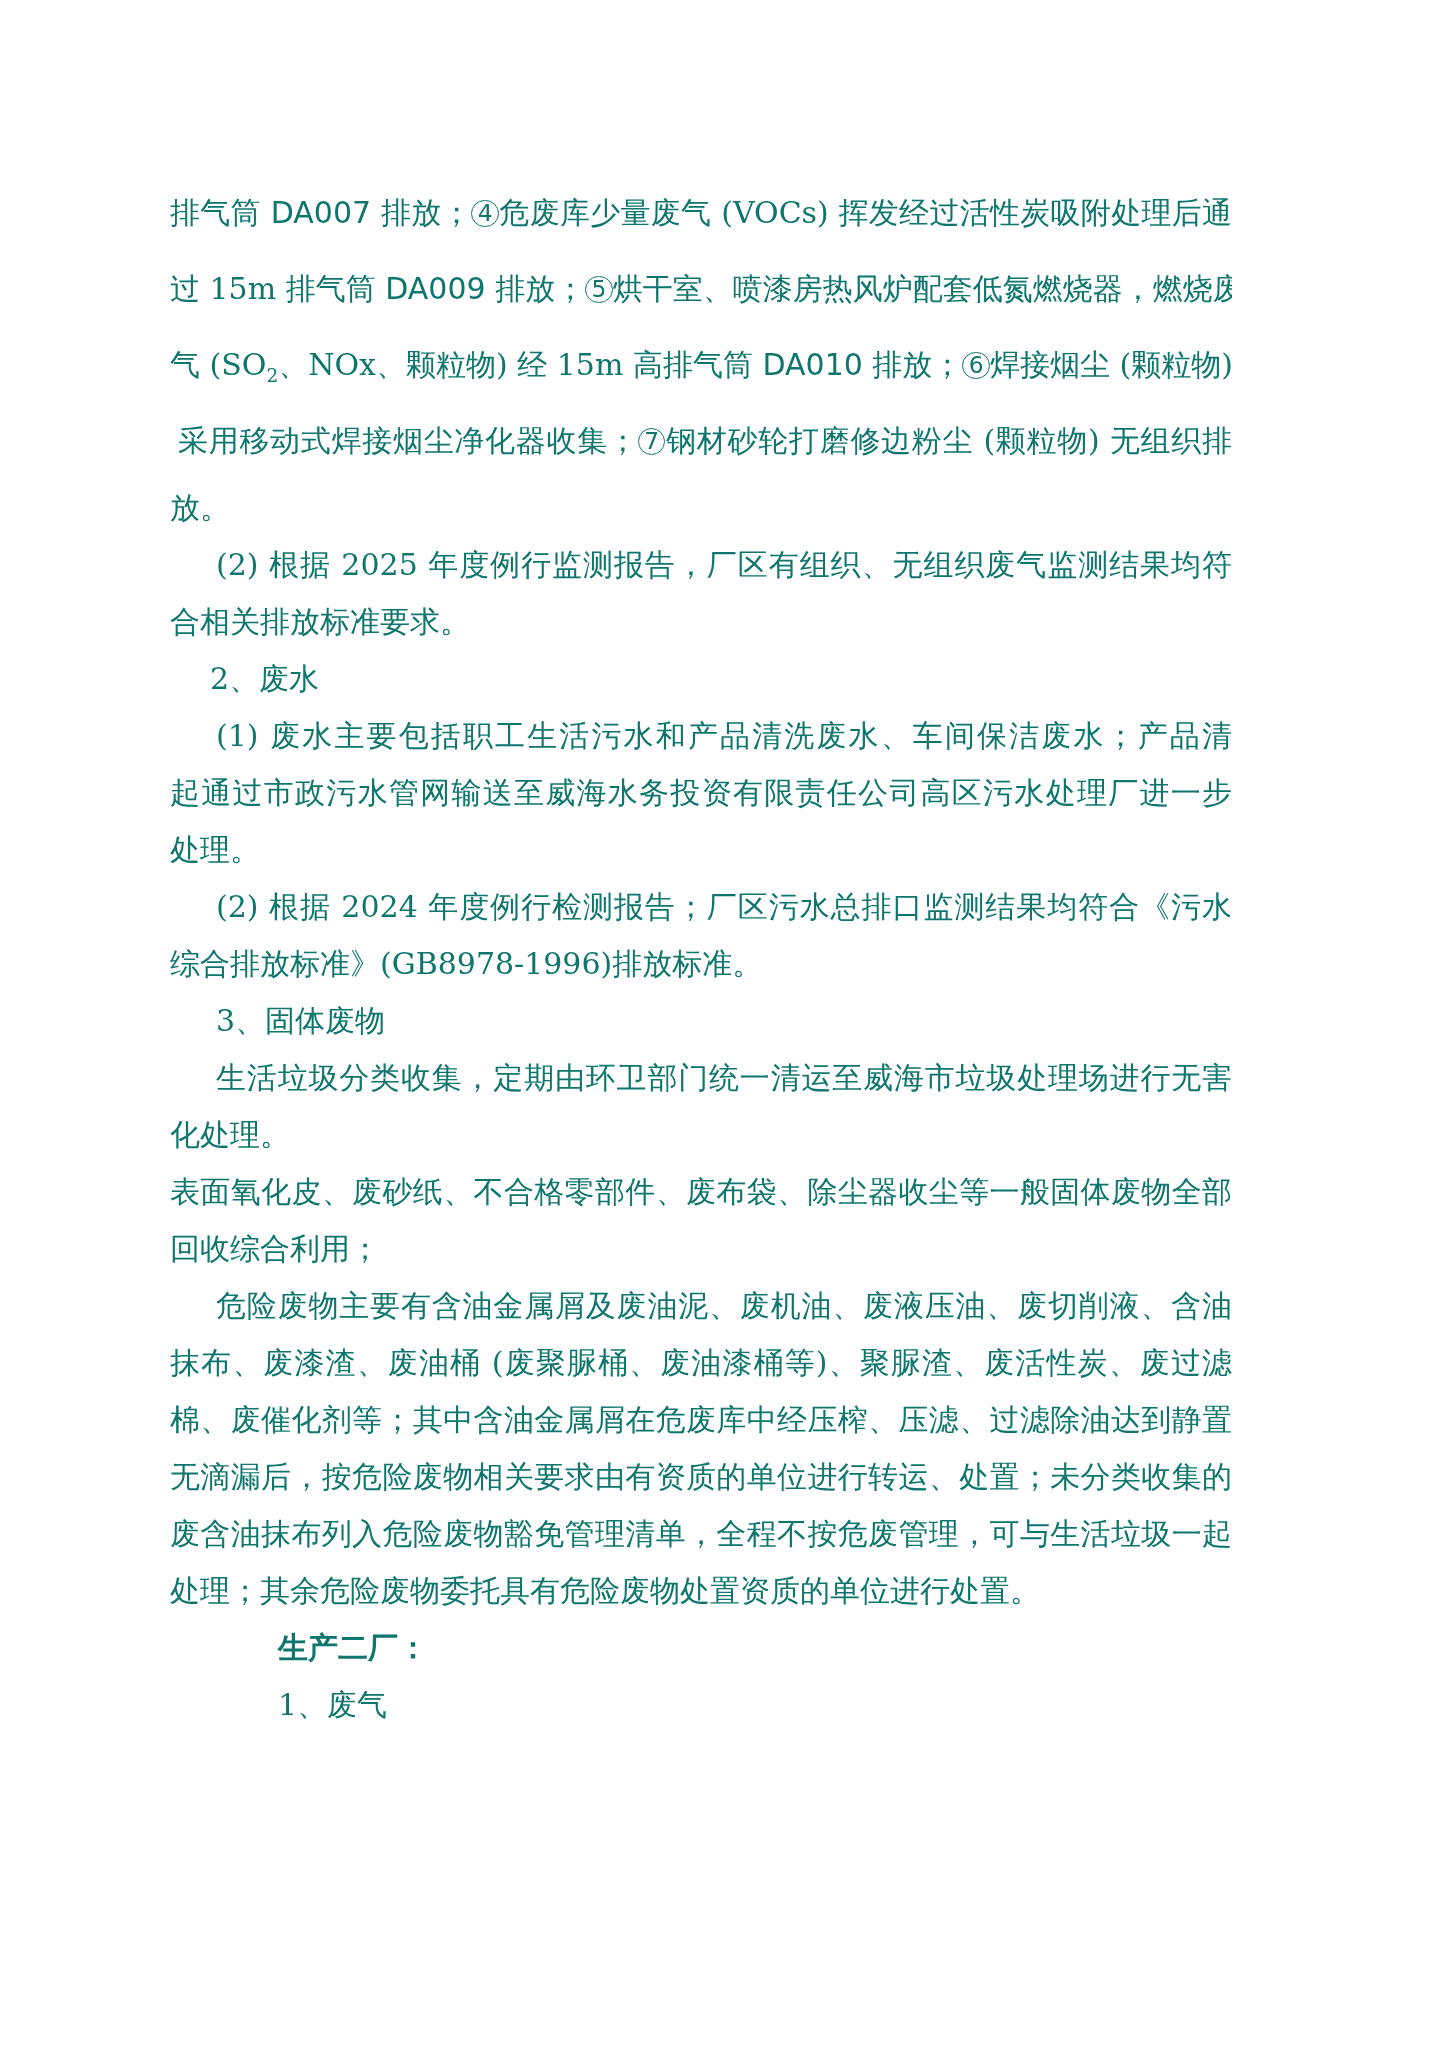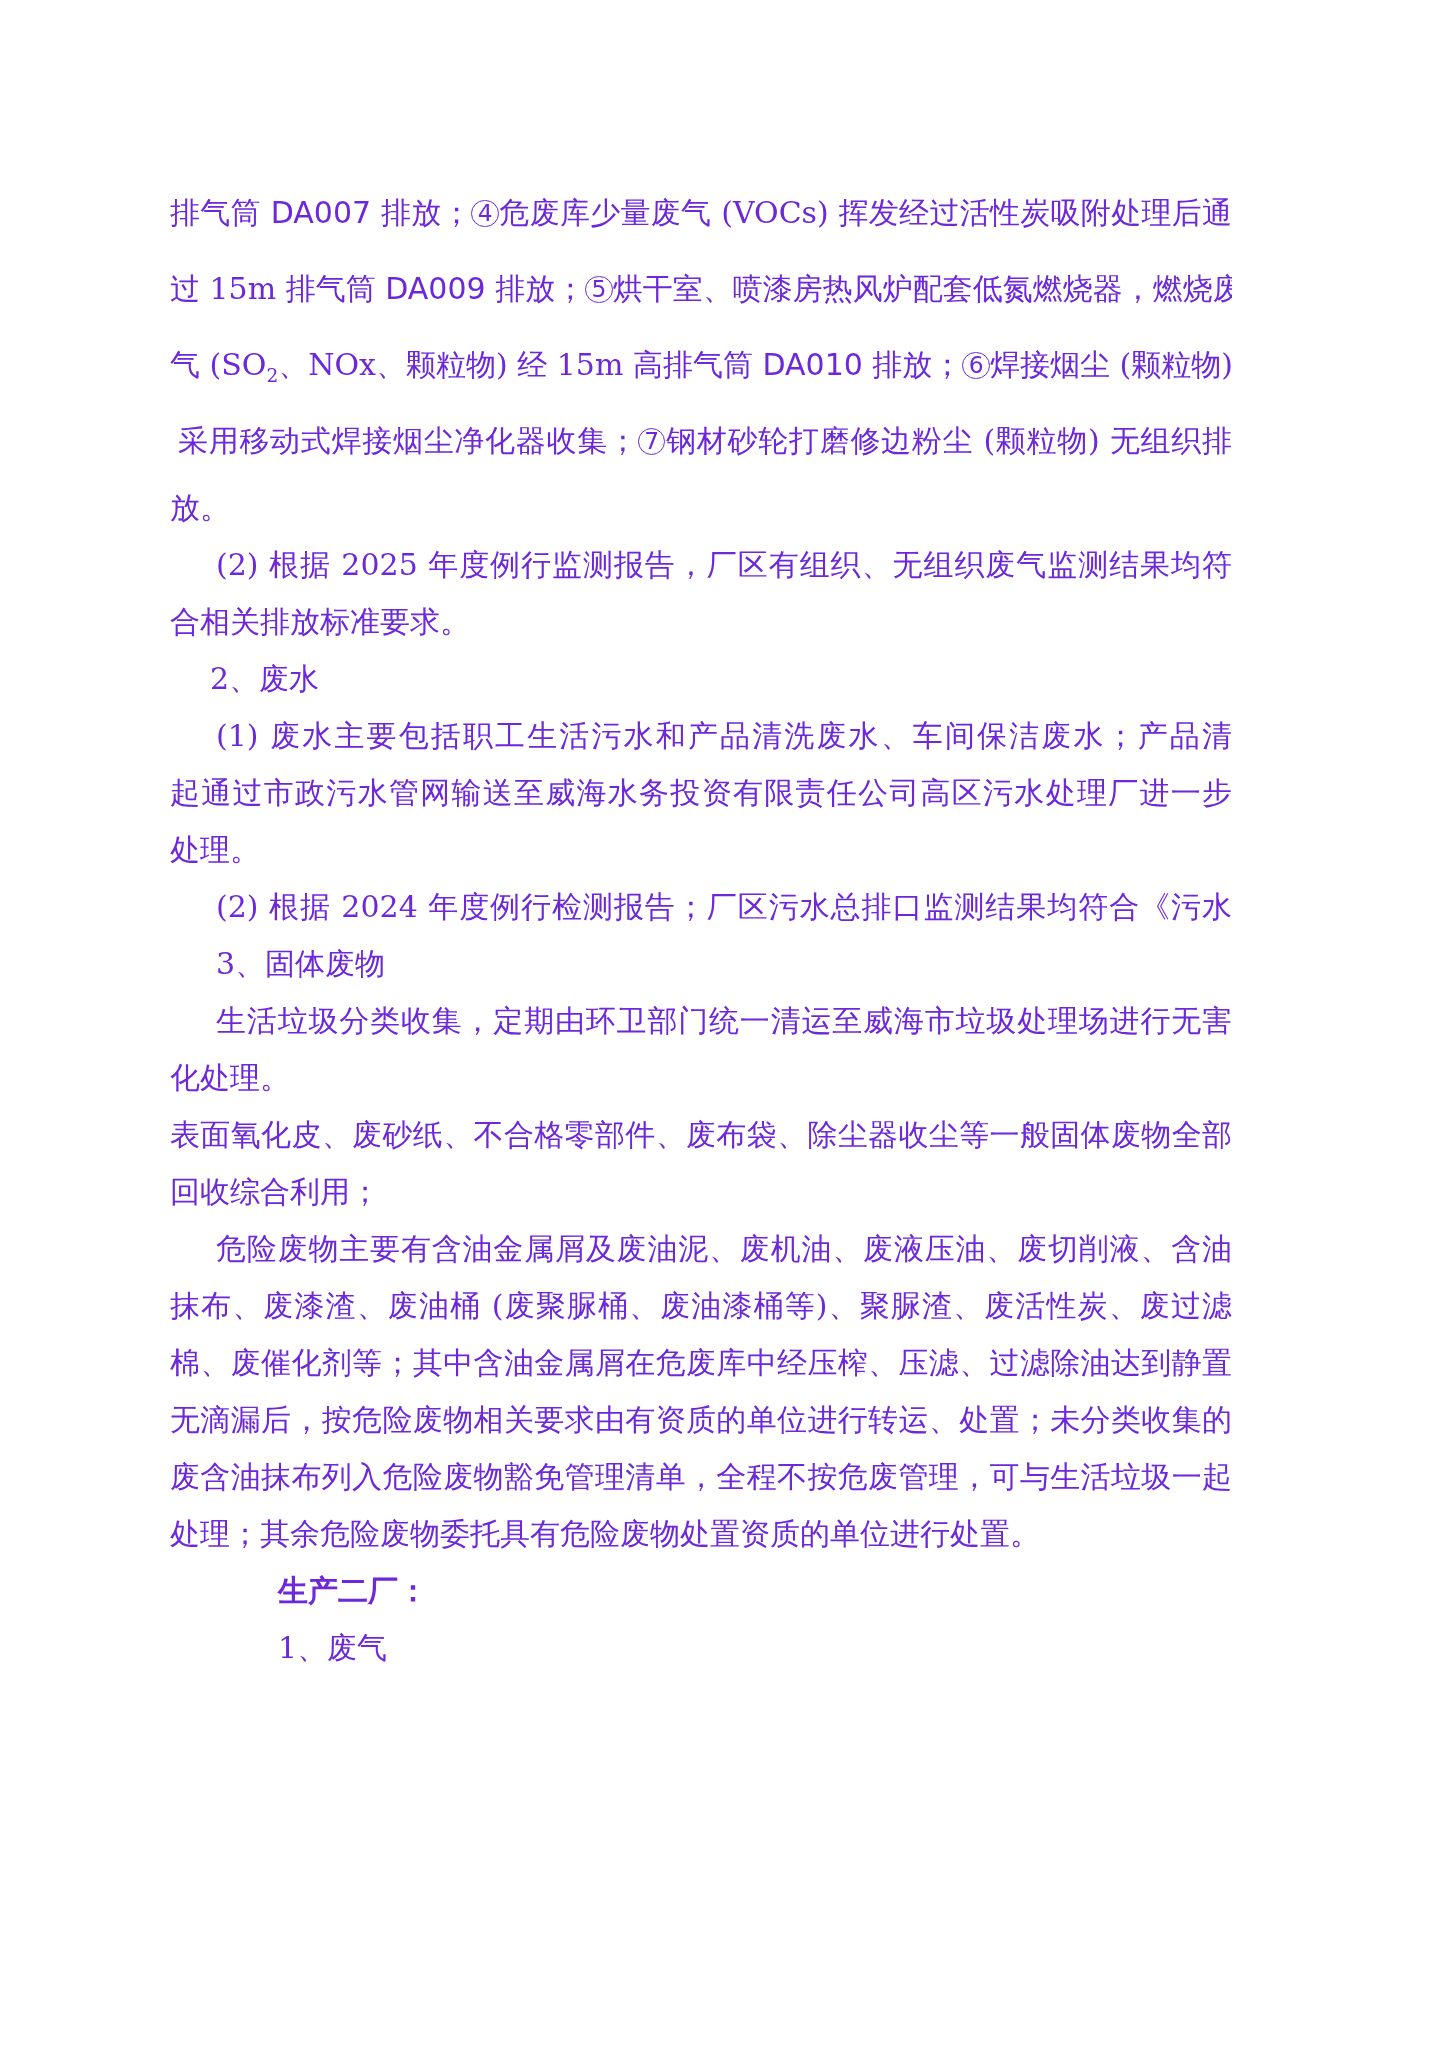--- a/index.html
+++ b/index.html
@@ -14,21 +14,21 @@
     background: #ffffff;
     overflow: hidden;
   }
   .doc {
     position: absolute;
     left: 170px;
     top: 175px;
     width: 1062px;
     font-family: "DejaVu Serif", "Liberation Serif", "DejaVu Sans", serif;
     font-size: 30px;
-    color: #6d28d9;
+    color: #0f766e;
   }
   .line {
     white-space: nowrap;
     overflow: hidden;
     text-align: justify;
     text-align-last: justify;
   }
   .line.last {
     text-align-last: left;
   }
@@ -67,20 +67,21 @@
       <div class="line" style="height: 76px; line-height: 76px;">气 (SO<sub class="subdigit">2</sub>、NOx、颗粒物) 经 15m 高排气筒 <span class="sans">DA010</span> 排放；<span class="circ">6</span>焊接烟尘 (颗粒物)</div>
       <div class="line" style="height: 76px; line-height: 76px; margin-left: 8px;">采用移动式焊接烟尘净化器收集；<span class="circ">7</span>钢材砂轮打磨修边粉尘 (颗粒物) 无组织排</div>
       <div class="line last" style="height: 57px; line-height: 57px;">放。</div>
       <div class="line" style="height: 57px; line-height: 57px; padding-left: 46px;">(2) 根据 2025 年度例行监测报告，厂区有组织、无组织废气监测结果均符</div>
       <div class="line last" style="height: 57px; line-height: 57px;">合相关排放标准要求。</div>
       <div class="line last" style="height: 57px; line-height: 57px; padding-left: 40px;">2、废水</div>
       <div class="line" style="height: 57px; line-height: 57px; padding-left: 46px;">(1) 废水主要包括职工生活污水和产品清洗废水、车间保洁废水；产品清</div>
       <div class="line" style="height: 57px; line-height: 57px;">起通过市政污水管网输送至威海水务投资有限责任公司高区污水处理厂进一步</div>
       <div class="line last" style="height: 57px; line-height: 57px;">处理。</div>
       <div class="line" style="height: 57px; line-height: 57px; padding-left: 46px;">(2) 根据 2024 年度例行检测报告；厂区污水总排口监测结果均符合《污水</div>
+      <div class="line last" style="height: 57px; line-height: 57px;">综合排放标准》(GB8978-1996)排放标准。</div>
       <div class="line last" style="height: 57px; line-height: 57px; padding-left: 46px;">3、固体废物</div>
       <div class="line" style="height: 57px; line-height: 57px; padding-left: 46px;">生活垃圾分类收集，定期由环卫部门统一清运至威海市垃圾处理场进行无害</div>
       <div class="line last" style="height: 57px; line-height: 57px;">化处理。</div>
       <div class="line" style="height: 57px; line-height: 57px;">表面氧化皮、废砂纸、不合格零部件、废布袋、除尘器收尘等一般固体废物全部</div>
       <div class="line last" style="height: 57px; line-height: 57px;">回收综合利用；</div>
       <div class="line" style="height: 57px; line-height: 57px; padding-left: 46px;">危险废物主要有含油金属屑及废油泥、废机油、废液压油、废切削液、含油</div>
       <div class="line" style="height: 57px; line-height: 57px;">抹布、废漆渣、废油桶 (废聚脲桶、废油漆桶等)、聚脲渣、废活性炭、废过滤</div>
       <div class="line" style="height: 57px; line-height: 57px;">棉、废催化剂等；其中含油金属屑在危废库中经压榨、压滤、过滤除油达到静置</div>
       <div class="line" style="height: 57px; line-height: 57px;">无滴漏后，按危险废物相关要求由有资质的单位进行转运、处置；未分类收集的</div>
       <div class="line" style="height: 57px; line-height: 57px; font-family: Liberation Serif, serif;">废含油抹布列入危险废物豁免管理清单，全程不按危废管理，可与生活垃圾一起</div>

